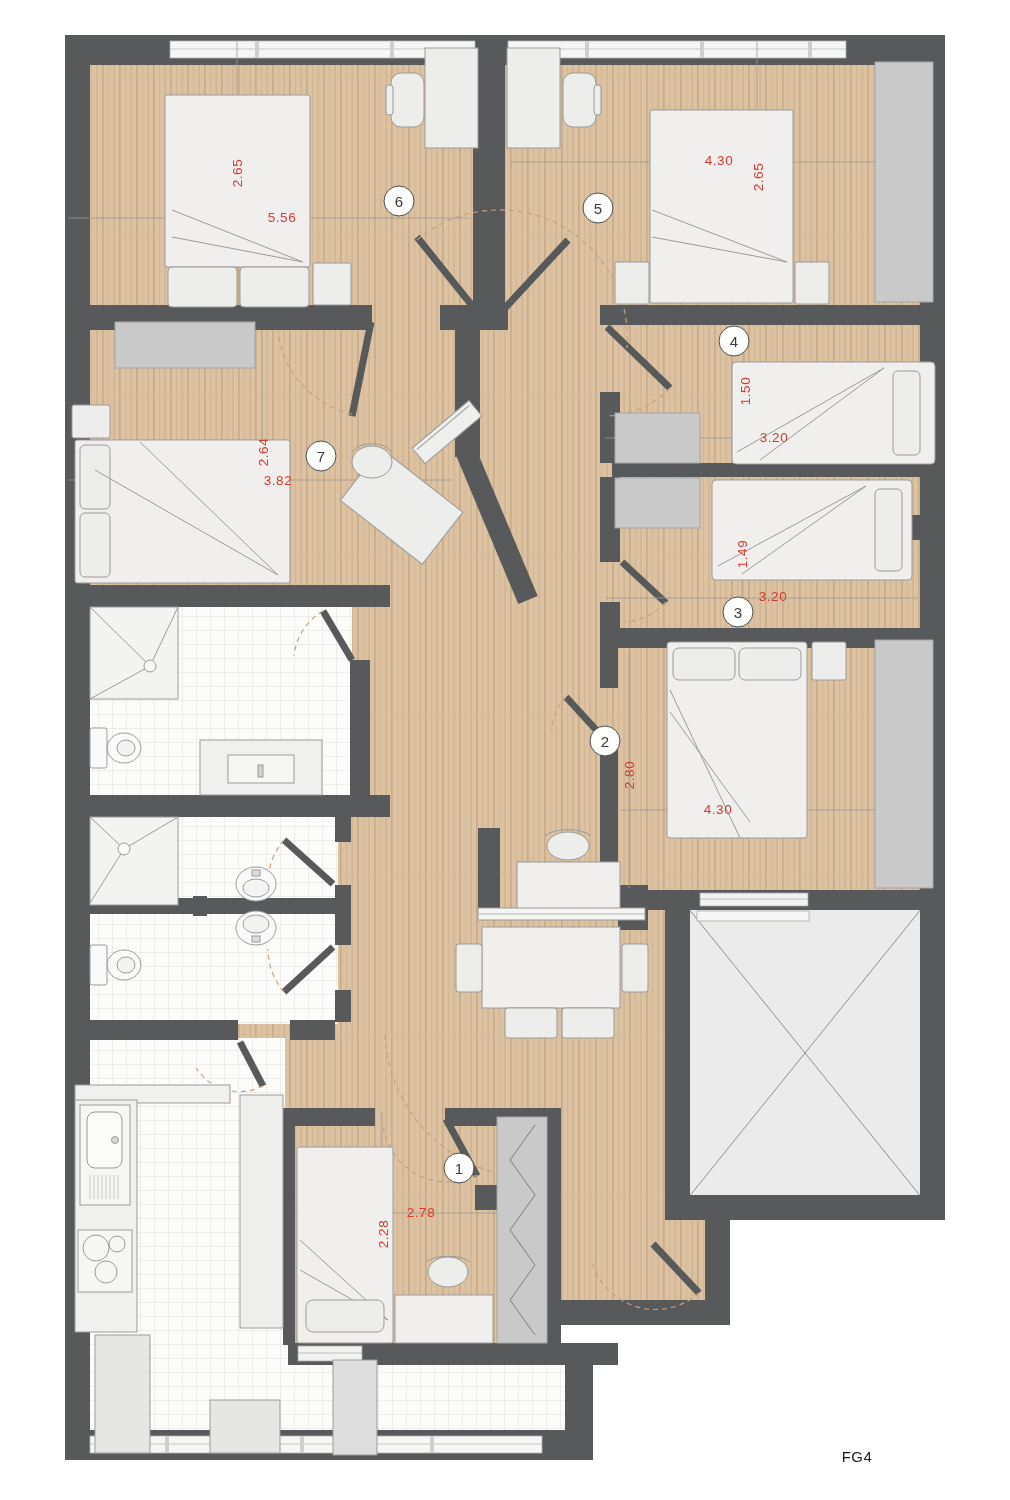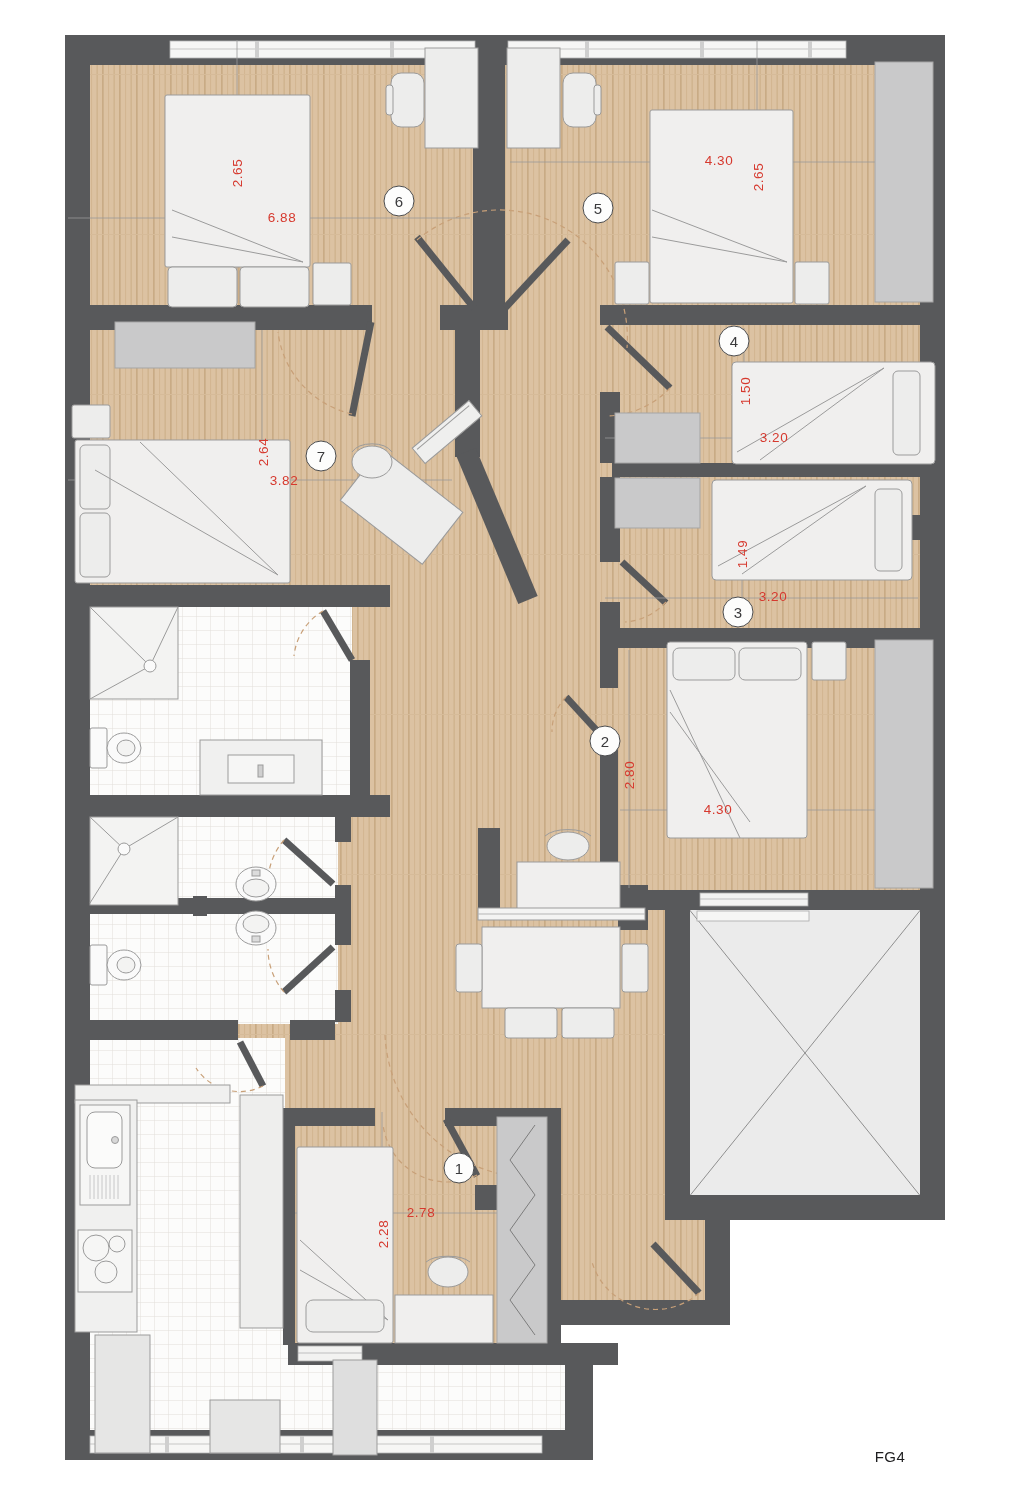--- a/index.html
+++ b/index.html
@@ -4,21 +4,21 @@
 <style>
   html,body{margin:0;padding:0;background:#ffffff;}
   body{font-family:"Liberation Sans", sans-serif;}
   #stage{position:relative;width:1010px;height:1500px;background:#ffffff;overflow:hidden;}
   #plan-svg{position:absolute;left:0;top:0;}
   .label{position:absolute;transform:translate(-50%,-50%);white-space:nowrap;user-select:none;}
   .room-marker{width:29px;height:29px;border-radius:50%;background:#fdfdfc;border:1.4px solid #4c4d4f;
     display:flex;align-items:center;justify-content:center;font-size:15px;color:#3a3a3c;}
   .dim{color:#d6392e;font-size:13.5px;letter-spacing:0.5px;}
   .dim.rot{transform:translate(-50%,-50%) rotate(-90deg);}
-  .plan-id{color:#1d1d1f;font-size:15px;letter-spacing:0.5px;margin-left:33px;}
+  .plan-id{color:#1d1d1f;font-size:15px;letter-spacing:0.5px;}
 </style>
 </head>
 <body>
 
 <div id="stage">
 
 <svg id="plan-svg" width="1010" height="1500" viewBox="0 0 1010 1500">
   <defs>
     <pattern id="wood" width="17" height="160" patternUnits="userSpaceOnUse">
       <rect width="17" height="160" fill="#dcc2a2"></rect>
@@ -338,29 +338,29 @@
 
 <div class="label room-marker" style="left:399px;top:201px">6</div>
 <div class="label room-marker" style="left:598px;top:208px">5</div>
 <div class="label room-marker" style="left:734px;top:341px">4</div>
 <div class="label room-marker" style="left:321px;top:456px">7</div>
 <div class="label room-marker" style="left:738px;top:612px">3</div>
 <div class="label room-marker" style="left:605px;top:741px">2</div>
 <div class="label room-marker" style="left:459px;top:1168px">1</div>
 
 <div class="label dim rot" style="left:237px;top:173px">2.65</div>
-<div class="label dim" style="left:282px;top:217px">6.88</div>
+<div class="label dim" style="left:282px;top:217px">5.56</div>
 <div class="label dim" style="left:719px;top:160px">4.30</div>
 <div class="label dim rot" style="left:758px;top:177px">2.65</div>
 <div class="label dim rot" style="left:745px;top:391px">1.50</div>
 <div class="label dim" style="left:774px;top:437px">3.20</div>
 <div class="label dim rot" style="left:742px;top:554px">1.49</div>
 <div class="label dim" style="left:773px;top:596px">3.20</div>
 <div class="label dim rot" style="left:263px;top:452px">2.64</div>
-<div class="label dim" style="left:284px;top:480px">3.82</div>
+<div class="label dim" style="left:278px;top:480px">3.82</div>
 <div class="label dim rot" style="left:629px;top:775px">2.80</div>
 <div class="label dim" style="left:718px;top:809px">4.30</div>
 <div class="label dim" style="left:421px;top:1212px">2.78</div>
 <div class="label dim rot" style="left:383px;top:1234px">2.28</div>
 
 <div class="label plan-id" style="left:857px;top:1456px">FG4</div>
 
 </div>
 
 </body></html>

